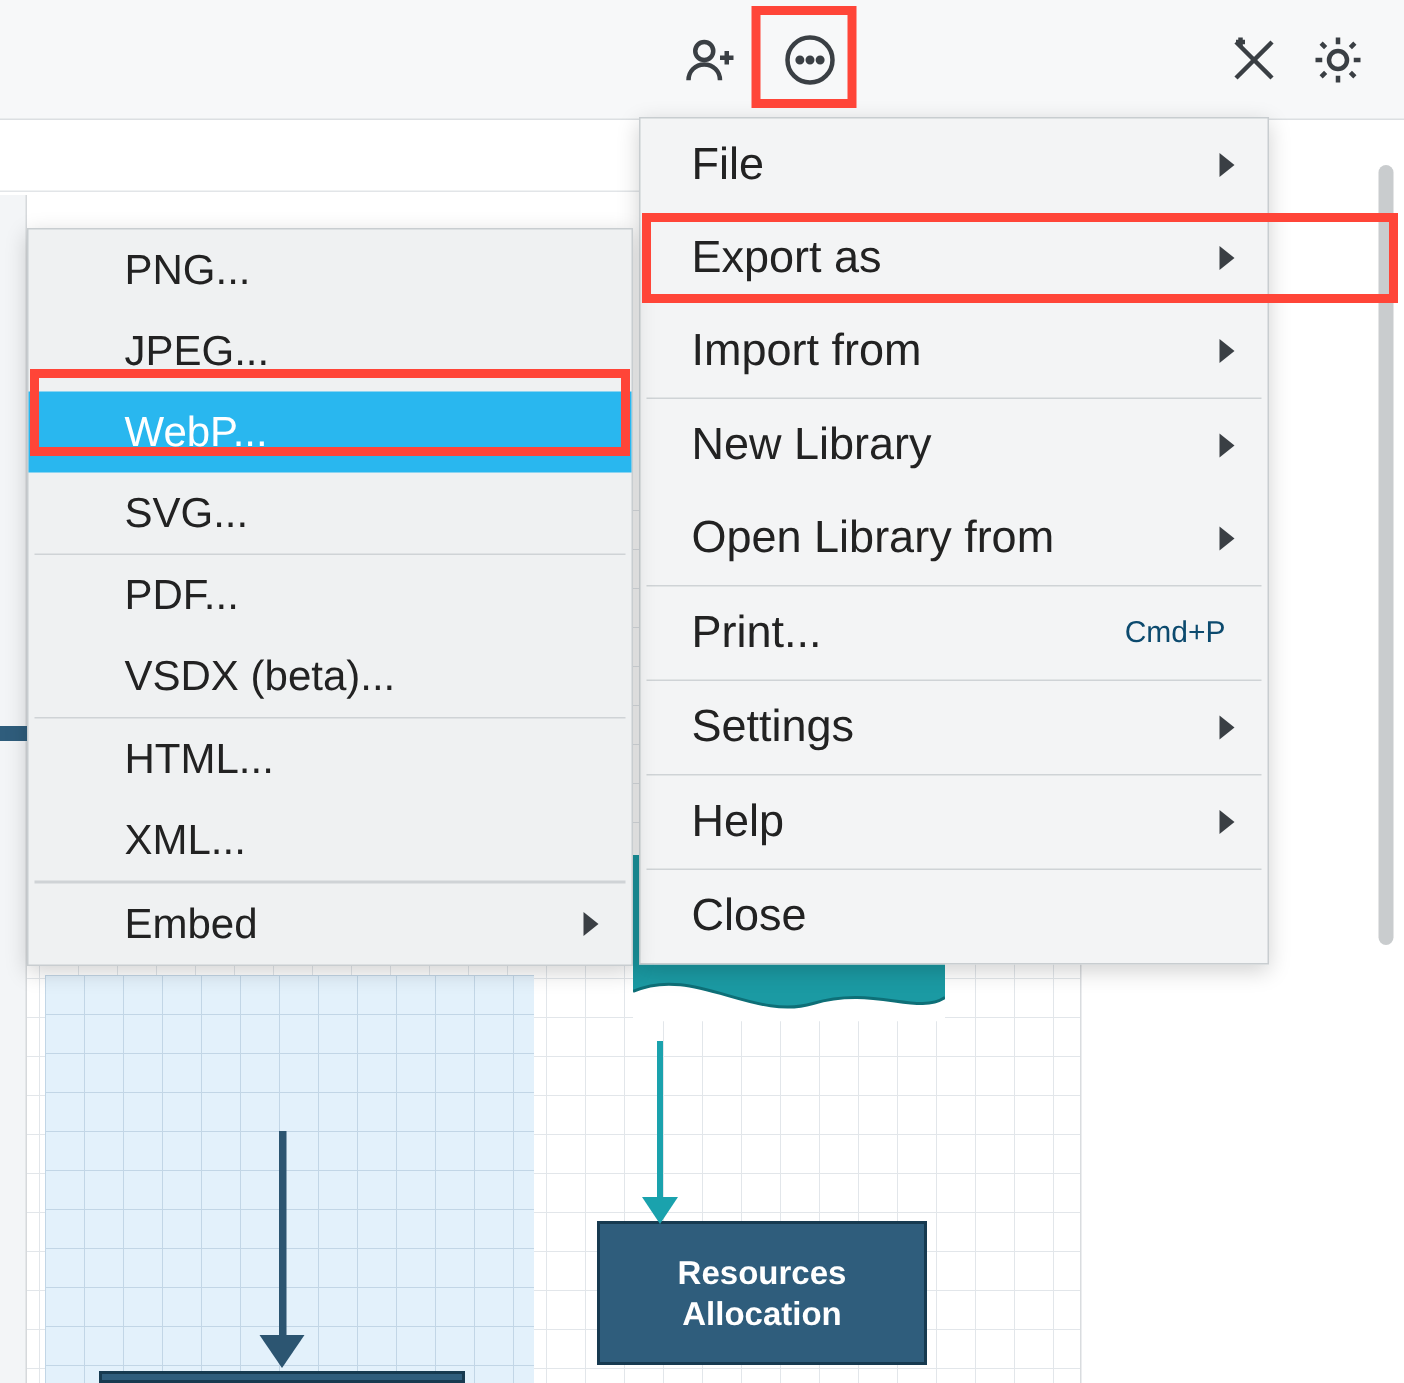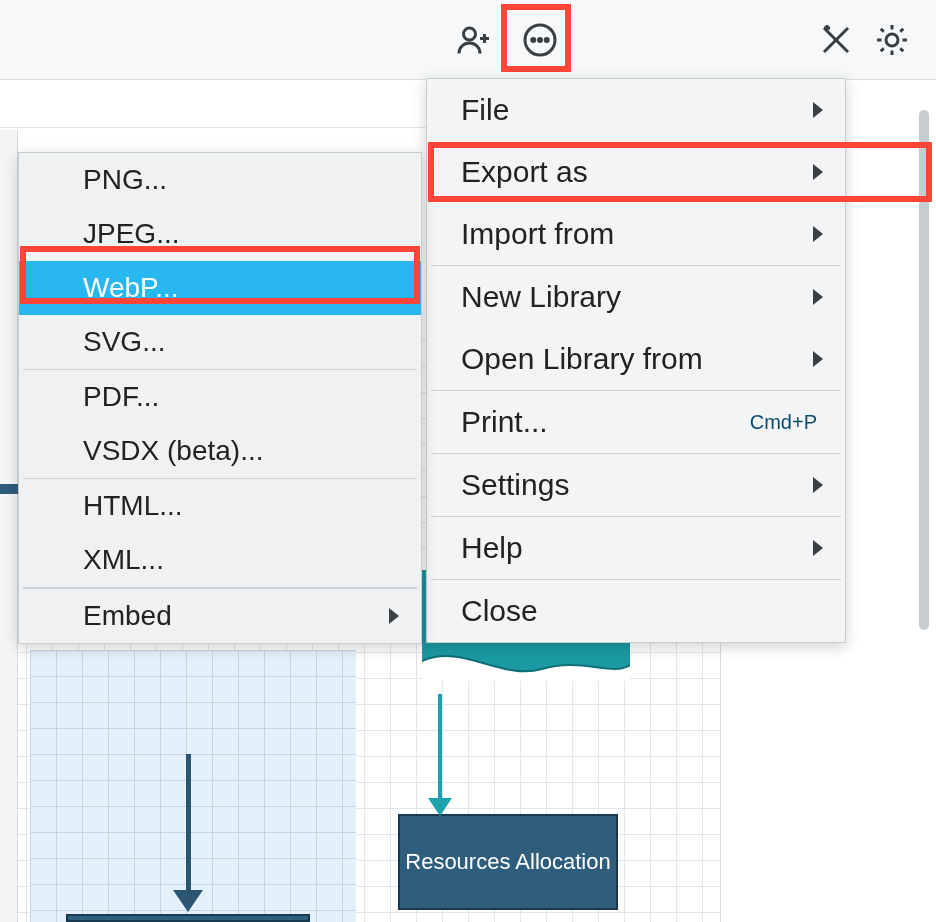--- a/index.html
+++ b/index.html
@@ -227,21 +227,21 @@
 <div class="tab-stub"></div>
 
 <div class="shape doc" style="left:422px; top:570px; width:208px; height:110px; padding-bottom:18px; flex-direction:column;">
   <span>Management</span>
   <svg class="doc-wave" viewBox="0 0 208 30" preserveAspectRatio="none">
     <path d="M0 10 C 40 -8, 80 30, 120 18 C 160 6, 190 26, 208 14 L208 30 L0 30 Z" fill="#ffffff"></path>
     <path d="M0 10 C 40 -8, 80 30, 120 18 C 160 6, 190 26, 208 14" fill="none" stroke="#0e6f77" stroke-width="2"></path>
   </svg>
 </div>
 
-<div class="shape rect" style="left:398px; top:814px; width:220px; height:96px; flex-direction:column; line-height:1.25;">
+<div class="shape rect" style="left:398px; top:814px; width:220px; height:96px; flex-direction:column; line-height:1.25;font-weight:bold;">
   <span>Resources Allocation</span>
 </div>
 
 <div class="arrow-line arrow-teal" style="left:438px; top:694px; width:4px; height:108px;"></div>
 <div class="arrow-head" style="left:428px; top:798px; border-left:12px solid transparent; border-right:12px solid transparent; border-top:18px solid #1aa2ad;"></div>
 
 <div class="arrow-line" style="left:186px; top:754px; width:5px; height:140px;"></div>
 <div class="arrow-head" style="left:173px; top:890px; border-left:15px solid transparent; border-right:15px solid transparent; border-top:22px solid #2c5571;"></div>
 <div class="shape rect" style="left:66px; top:914px; width:244px; height:8px;"></div>
 

